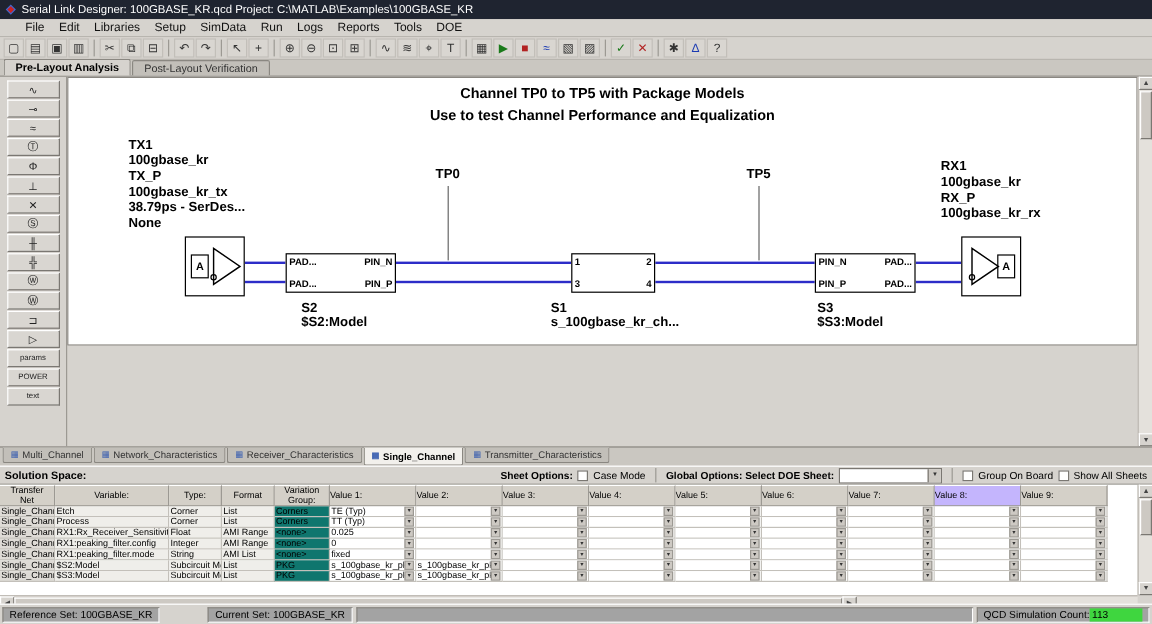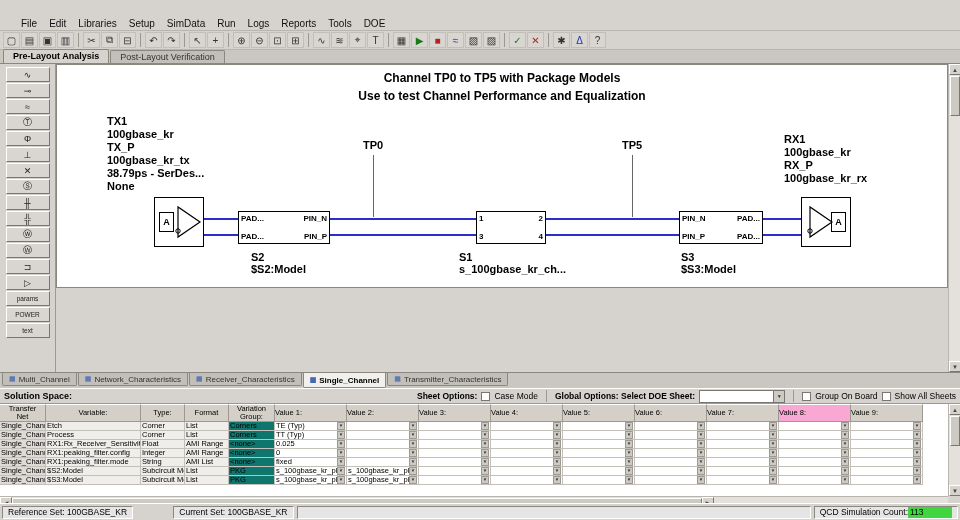--- a/index.html
+++ b/index.html
@@ -98,30 +98,38 @@
 
   .grid-vscroll { position:absolute; top:404px; right:0; width:12px; height:92px; background:#e4e1dc; border-left:1px solid #b8b5af; }
   .grid-vscroll .sb-thumb { height:30px; }
 
   .hscroll { position:absolute; top:496px; left:0; width:948px; height:11px; background:#e4e1dc; border-top:1px solid #b8b5af; display:flex; }
   .hscroll .sb-btn { height:10px; }
   .hthumb { width:690px; height:8px; margin-top:1px; background:#cdc9c3; border:1px solid; border-color:#fff #7a7772 #7a7772 #fff; }
 
   
   .statusbar { position:absolute; top:503px; left:0; width:960px; height:17px; background:#d6d3ce; border-top:1px solid #fff; display:flex; align-items:center; gap:3px; padding:0 2px; }
-  .seg { border:1px solid; border-color:#8a8781 #fff #fff #8a8781; height:13px; font-size:8.5px; padding:0 5px; display:flex; align-items:center; white-space:nowrap; background:#e5e5e5; }
+  .seg { border:1px solid; border-color:#8a8781 #fff #fff #8a8781; height:13px; font-size:8.5px; padding:0 5px; display:flex; align-items:center; white-space:nowrap; background:#a3a3a3; }
   .seg.unset { background:#8cb6d8;margin-top:30px; }
   .seg.spacer { flex:1; }
   .simbadge { width:44px; height:11px; background:#3fd63f; font-size:8.5px; padding-left:2px; display:flex; align-items:center; }
 </style>
 </head>
 <body>
 
 <div class="app">
 
+  <div class="titlebar">
+    <span class="app-icon">
+      <svg width="10" height="10">
+          <rect x="2.5" y="2.5" width="5" height="5" fill="#cc2222" stroke="#4466cc" transform="rotate(45 5 5)"></rect>
+        </svg>
+    </span>
+    <span class="title-text">Serial Link Designer: 100GBASE_KR.qcd  Project: C:\MATLAB\Examples\100GBASE_KR</span>
+  </div>
 
   <div class="menubar" id="menubar">
       <div class="menu-item">File</div>
       <div class="menu-item">Edit</div>
       <div class="menu-item">Libraries</div>
       <div class="menu-item">Setup</div>
       <div class="menu-item">SimData</div>
       <div class="menu-item">Run</div>
       <div class="menu-item">Logs</div>
       <div class="menu-item">Reports</div>
@@ -354,21 +362,21 @@
         <div class="gh c-fmt" style="background: rgb(212, 208, 200);">Format</div>
         <div class="gh c-grp" style="background: rgb(212, 208, 200);">Variation
 Group:</div>
         <div class="gh c-val" style="background: rgb(212, 208, 200);">Value 1:</div>
         <div class="gh c-val" style="background: rgb(212, 208, 200);">Value 2:</div>
         <div class="gh c-val" style="background: rgb(212, 208, 200);">Value 3:</div>
         <div class="gh c-val" style="background: rgb(212, 208, 200);">Value 4:</div>
         <div class="gh c-val" style="background: rgb(212, 208, 200);">Value 5:</div>
         <div class="gh c-val" style="background: rgb(212, 208, 200);">Value 6:</div>
         <div class="gh c-val" style="background: rgb(212, 208, 200);">Value 7:</div>
-        <div class="gh c-val" style="background: #f9a8d4;">Value 8:</div>
+        <div class="gh c-val" style="background: #c4b5fd;">Value 8:</div>
         <div class="gh c-val" style="background: rgb(212, 208, 200);">Value 9:</div>
       </div>
     <div class="grid-body" id="grid-body">
         <div class="grow">
           <div class="gc c-net">Single_Channel</div>
           <div class="gc c-var">Etch</div>
           <div class="gc c-type">Corner</div>
           <div class="gc c-fmt">List</div>
           <div class="gc c-grp">Corners</div>
           <div class="gc c-val">

